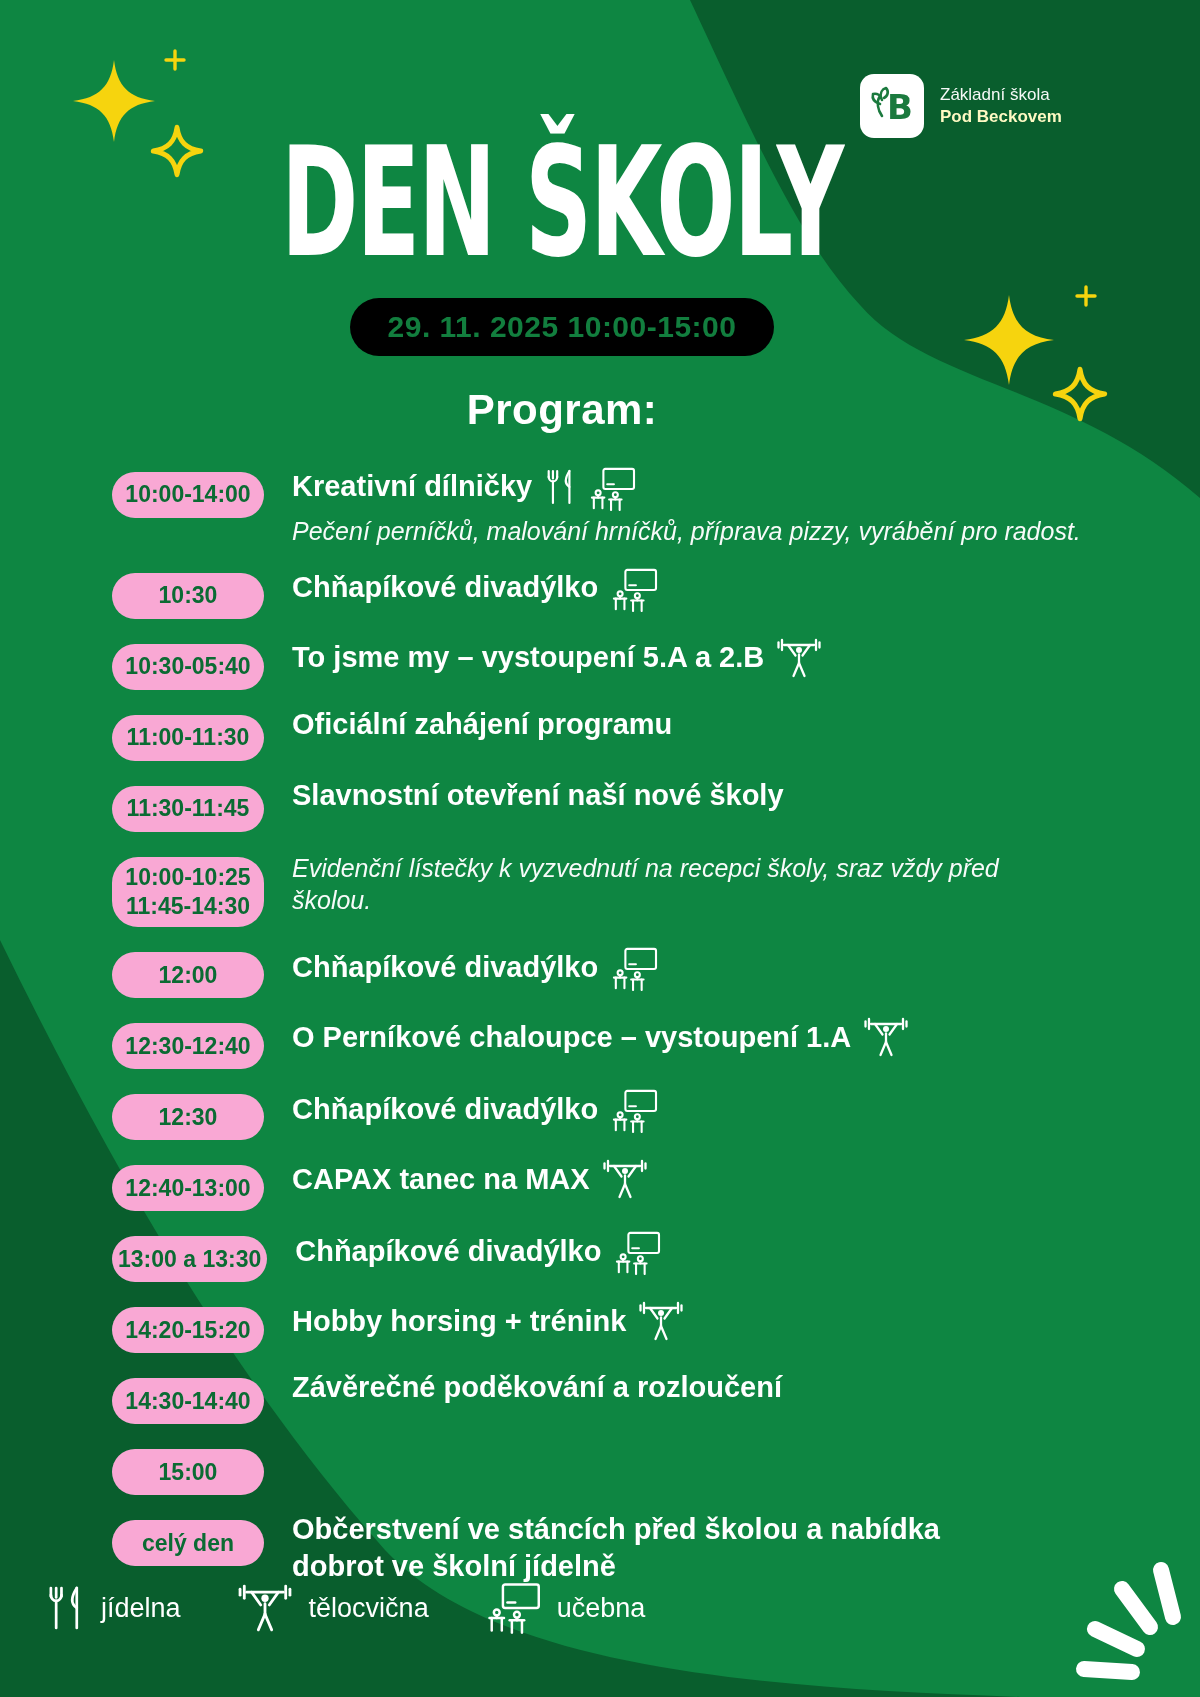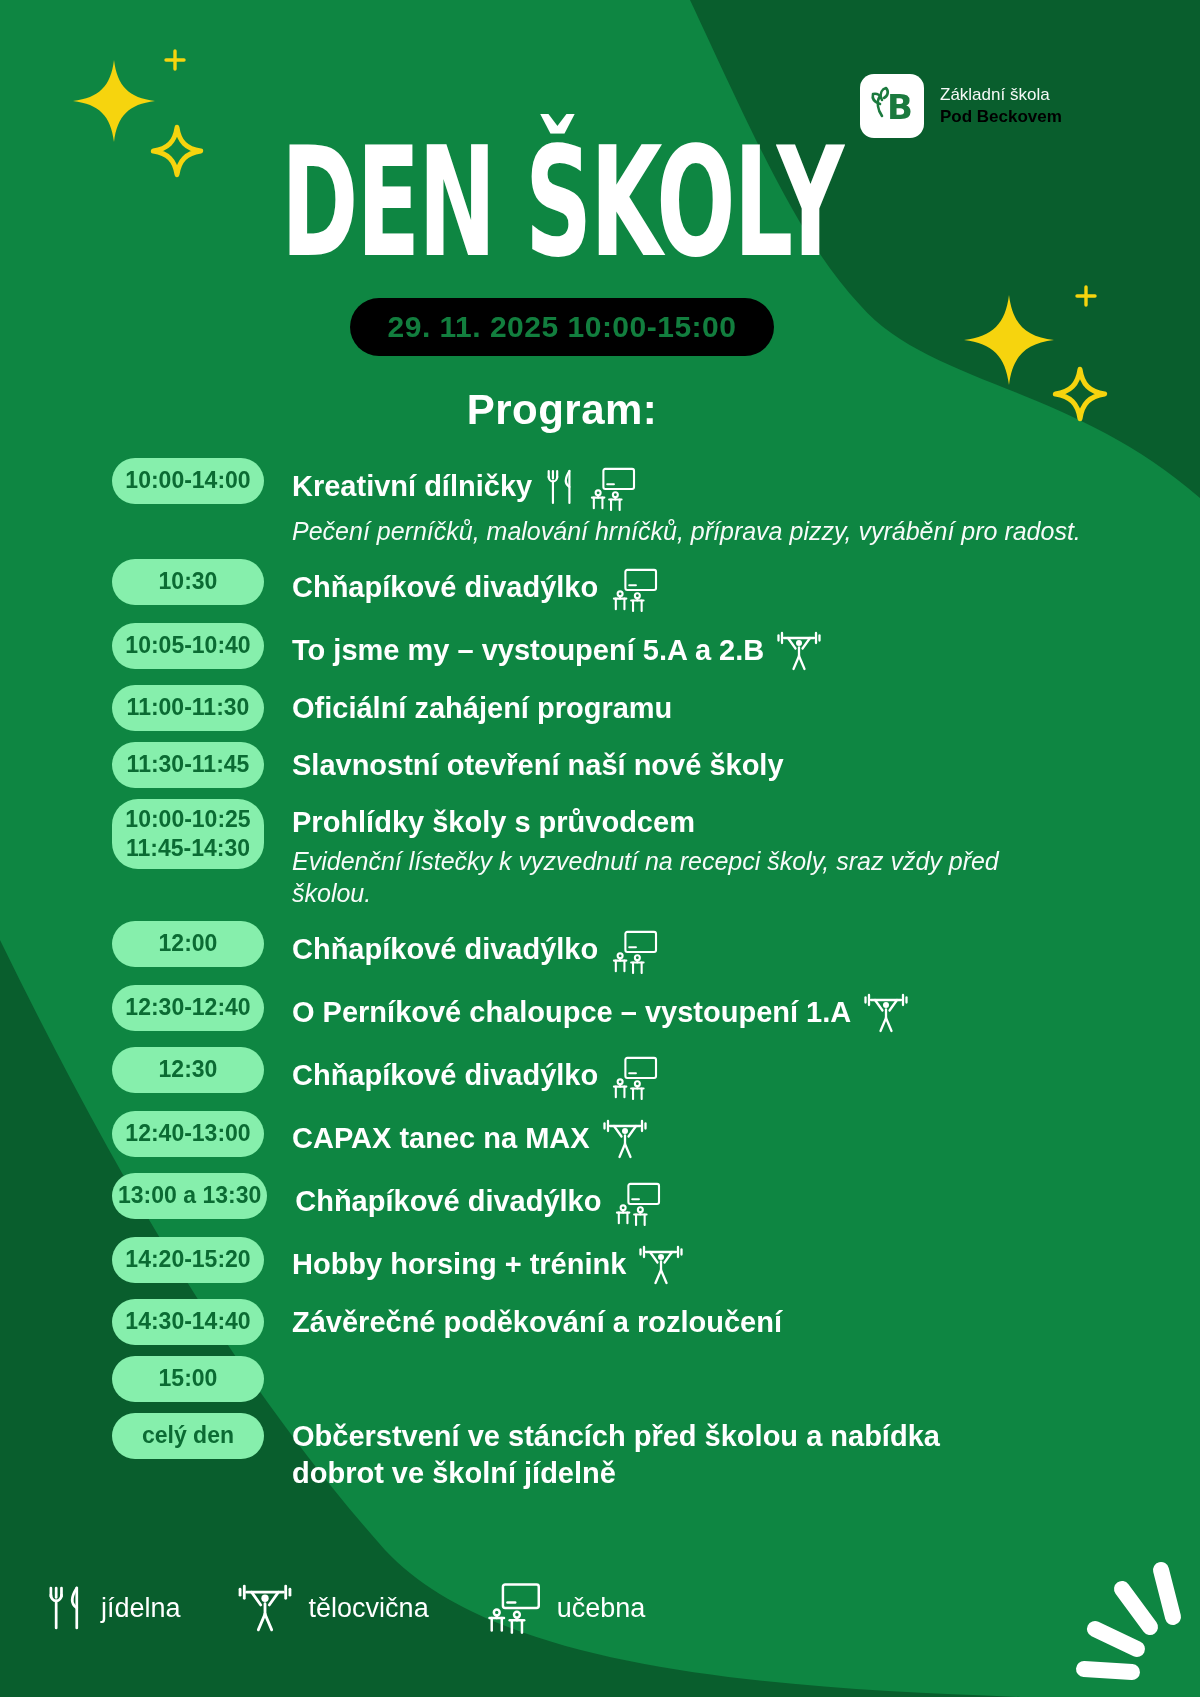--- a/index.html
+++ b/index.html
@@ -11,21 +11,21 @@
   }
   .poster{position:relative;width:1200px;height:1697px;overflow:hidden;}
   svg.bg{position:absolute;inset:0;z-index:0;}
   .deco{position:absolute;z-index:1;}
 
   
   .logo-badge{position:absolute;top:74px;left:860px;display:flex;align-items:center;z-index:3;}
   .logo-box{width:64px;height:64px;background:#ffffff;border-radius:14px;display:flex;align-items:center;justify-content:center;}
   .logo-texts{margin-left:16px;line-height:1.3;}
   .logo-line1{font-size:17px;color:rgba(255,255,255,.96);font-weight:400;}
-  .logo-line2{font-size:17px;color:#000000;font-weight:700;}
+  .logo-line2{font-size:17px;color:#fef9c3;font-weight:700;}
 
   
   .center-col{position:absolute;left:8px;top:0;width:1200px;box-sizing:border-box;padding-right:92px;text-align:center;z-index:3;}
   .poster-title{
     position:relative;top:128px;
     display:inline-block;
     font-family:"DejaVu Sans", sans-serif;
     font-weight:800;
     font-size:148px;line-height:150px;
     color:#ffffff;
@@ -45,23 +45,24 @@
   .program-heading{
     position:relative;top:178px;
     font-size:42px;font-weight:600;color:#ffffff;letter-spacing:.5px;
   }
 
   
   .program-rows{position:absolute;left:112px;top:458px;width:1000px;z-index:3;}
   .program-row{display:flex;align-items:flex-start;margin-bottom:11px;}
   .time-pill{
     flex:0 0 152px;min-height:46px;box-sizing:border-box;
-    background:#86efac;border-radius:26px;
+    background:#f9a8d4;border-radius:26px;
     display:flex;flex-direction:column;align-items:center;justify-content:center;
     padding:6px 6px;
+    margin-top:14px;
   }
   .time-line{font-size:23px;font-weight:700;color:#0b6b33;line-height:1.28;white-space:nowrap;}
   .row-body{margin-left:28px;padding-top:5px;max-width:790px;}
   .title-line{display:flex;align-items:center;flex-wrap:wrap;}
   .event-title-text{font-size:29px;font-weight:700;color:#ffffff;line-height:1.28;max-width:740px;}
   .event-subtitle{font-size:25px;font-weight:400;color:rgba(255,255,255,.97);line-height:1.3;margin-top:4px;font-style:italic;}
   .row-icon{margin-left:12px;flex:0 0 auto;}
   .ri-cutlery{width:32px;height:40px;}
   .ri-weightlifter{width:46px;height:46px;}
   .ri-classroom{width:48px;height:44px;margin-top:4px;}
@@ -229,21 +230,21 @@
           <span class="event-title-text">Chňapíkové divadýlko</span>
         <svg class="row-icon ri-classroom">
               <use href="#sym-classroom" xlink:href="#sym-classroom"></use>
             </svg>
           </div>
 
       </div>
     </div>
       <div class="program-row">
       <div class="time-pill">
-          <div class="time-line">10:05-10:40</div>
+          <div class="time-line">10:30-05:40</div>
         </div>
       <div class="row-body">
         <div class="title-line">
           <span class="event-title-text">To jsme my – vystoupení 5.A a 2.B</span>
         <svg class="row-icon ri-weightlifter">
               <use href="#sym-weightlifter" xlink:href="#sym-weightlifter"></use>
             </svg>
           </div>
 
       </div>
@@ -269,23 +270,20 @@
         </div>
 
       </div>
     </div>
       <div class="program-row">
       <div class="time-pill">
           <div class="time-line">10:00-10:25</div>
           <div class="time-line">11:45-14:30</div>
         </div>
       <div class="row-body">
-        <div class="title-line">
-          <span class="event-title-text">Prohlídky školy s průvodcem</span>
-        </div>
         <div class="event-subtitle">Evidenční lístečky k vyzvednutí na recepci školy, sraz vždy před školou.</div>
       </div>
     </div>
       <div class="program-row">
       <div class="time-pill">
           <div class="time-line">12:00</div>
         </div>
       <div class="row-body">
         <div class="title-line">
           <span class="event-title-text">Chňapíkové divadýlko</span>

